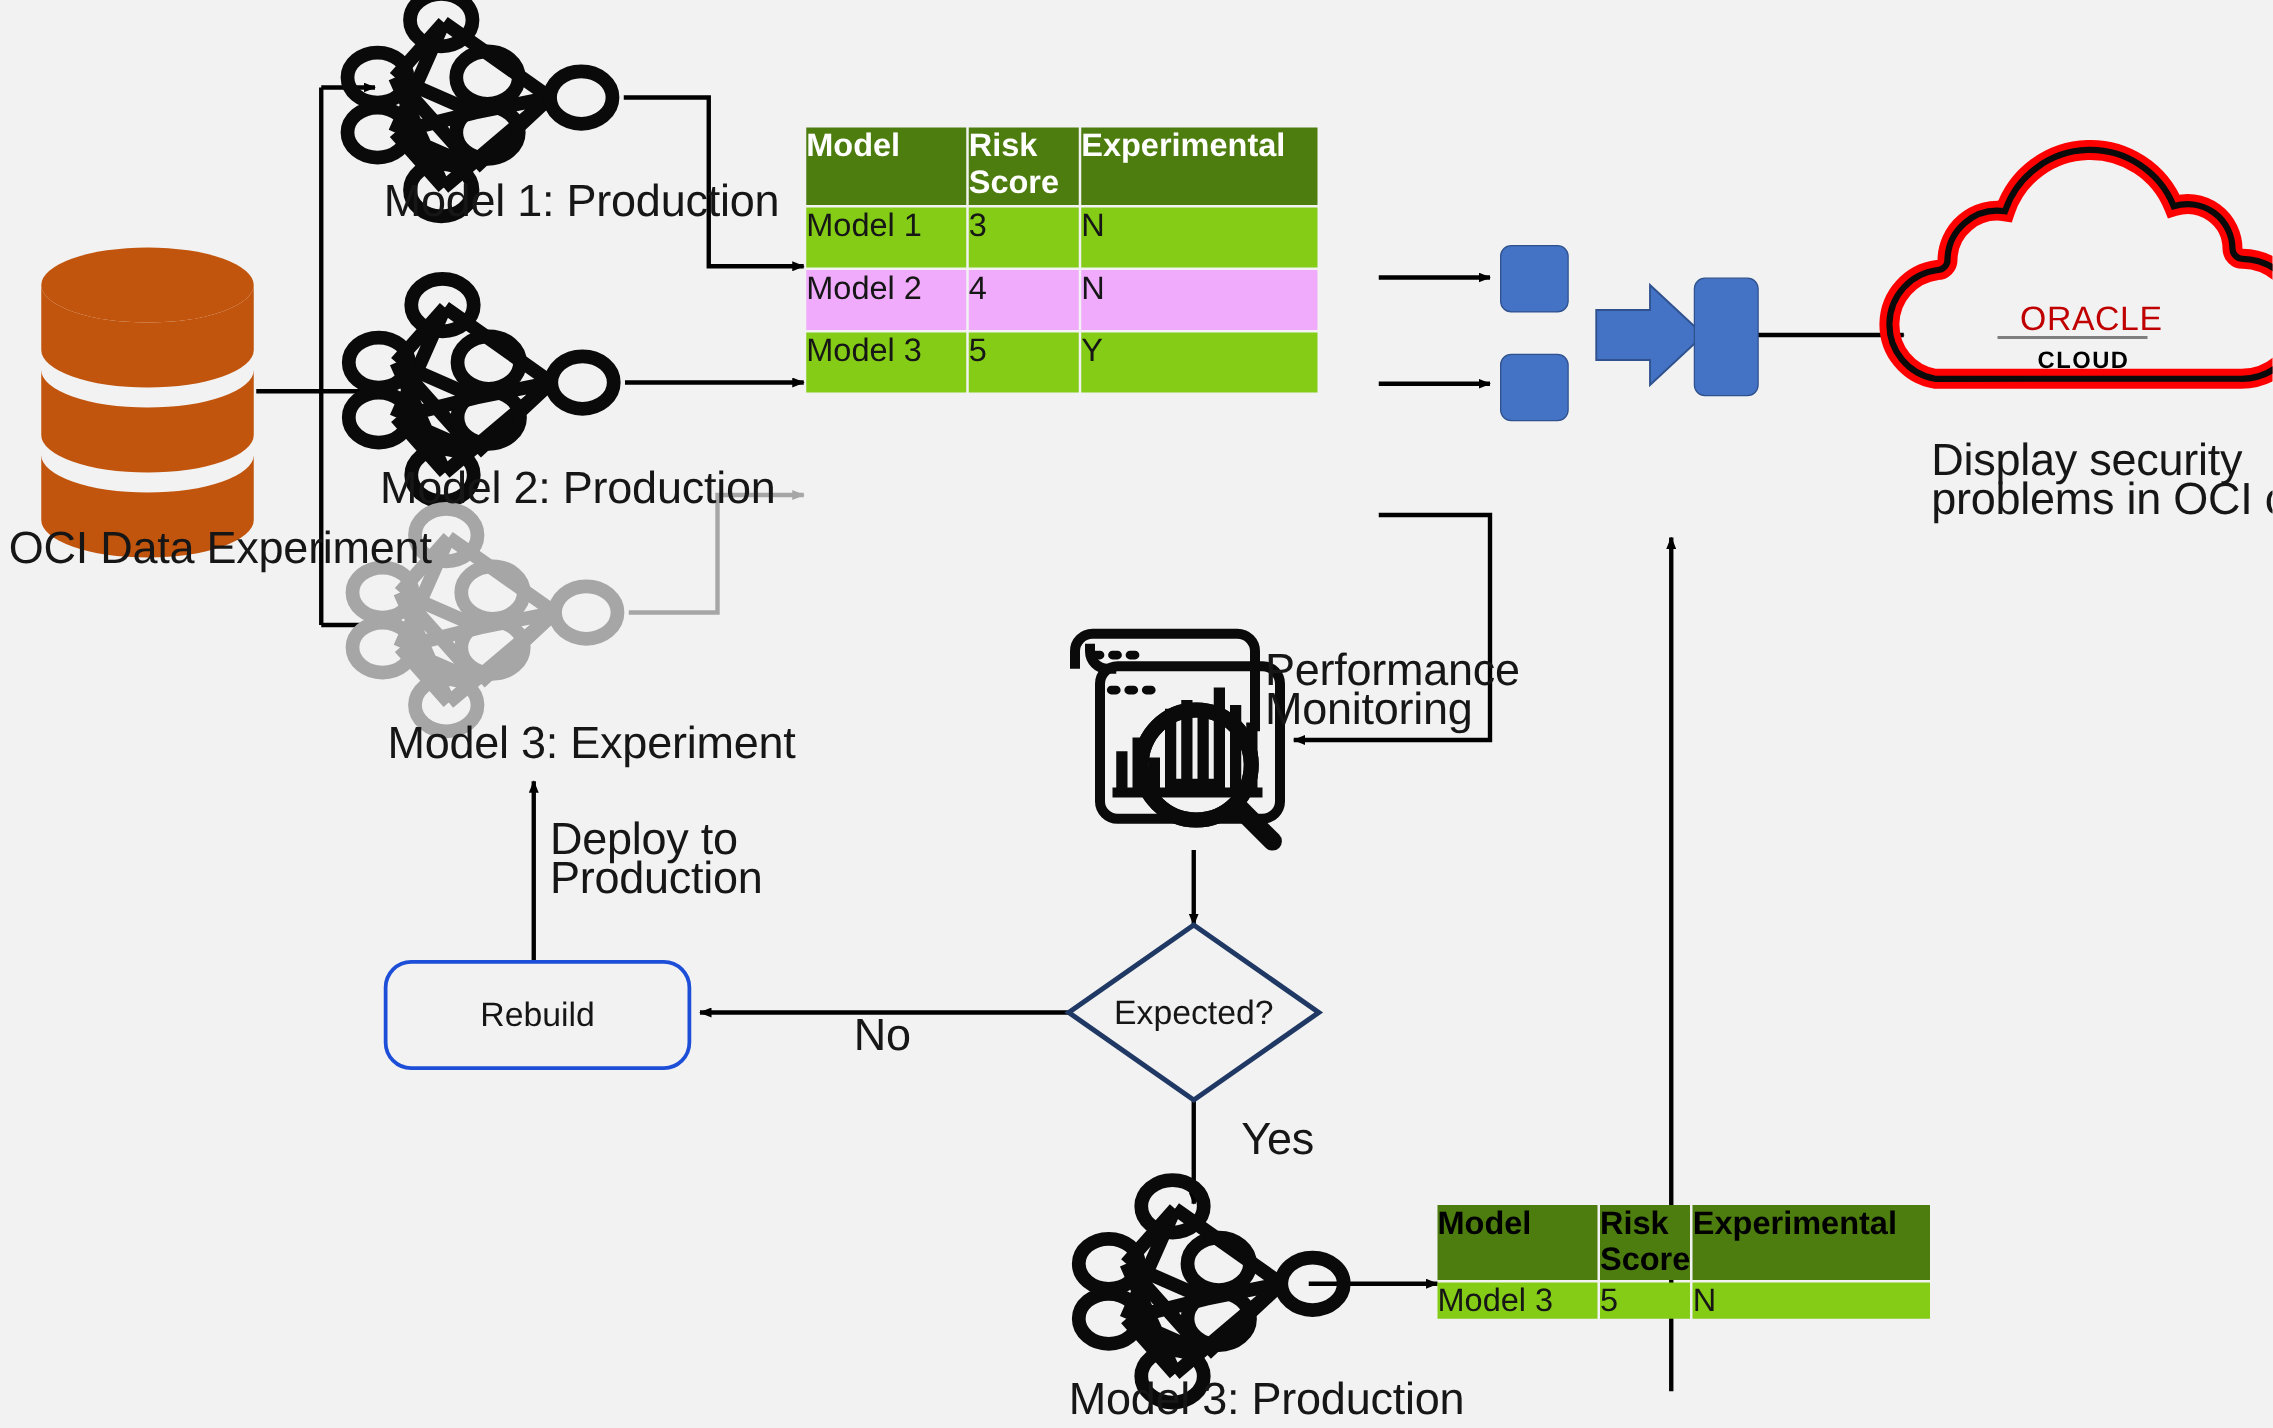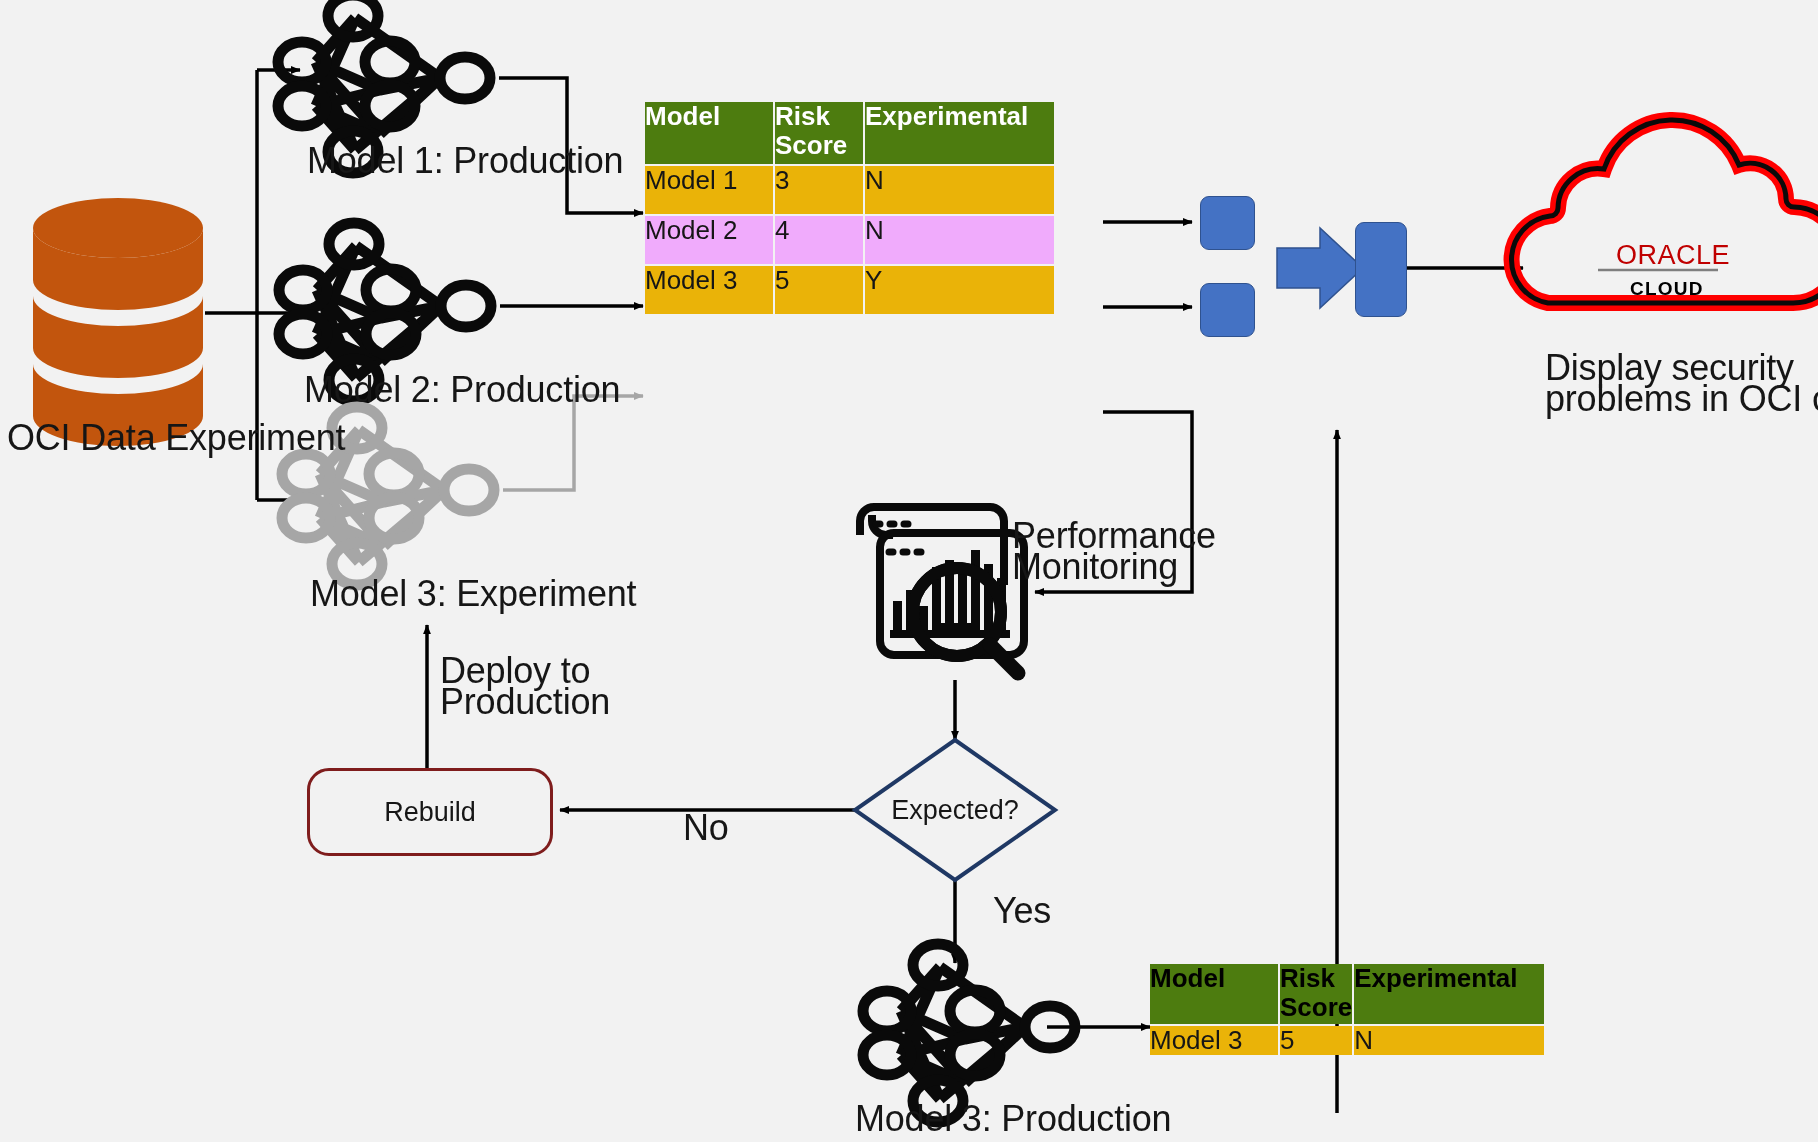--- a/index.html
+++ b/index.html
@@ -32,33 +32,33 @@
     padding:12px 14px 10px 14px;
     line-height:29px;
   }
   .th.dark{color:#000000;}
   .td{
     font-size:26px;
     color:#161616;
     padding:12px 14px 10px 14px;
     line-height:29px;
   }
-  .r-a{background:#eab308;}
+  .r-a{background:#84cc16;}
   .r-b{background:#f0abfc;}
 
   
   .bluebox{
     position:absolute;
     background:#4472C4;
     border:1px solid #2F528F;
     border-radius:9px;
   }
   .rebuild{
     position:absolute;
-    border:3px solid #7f1d1d;
+    border:3px solid #1d4ed8;
     border-radius:22px;
     background:#f2f2f2;
     display:flex;align-items:center;justify-content:center;
     font-size:27px;color:#161616;
   }
   .diamondtxt{
     position:absolute;
     font-size:27px;color:#161616;
     text-align:center;
   }

